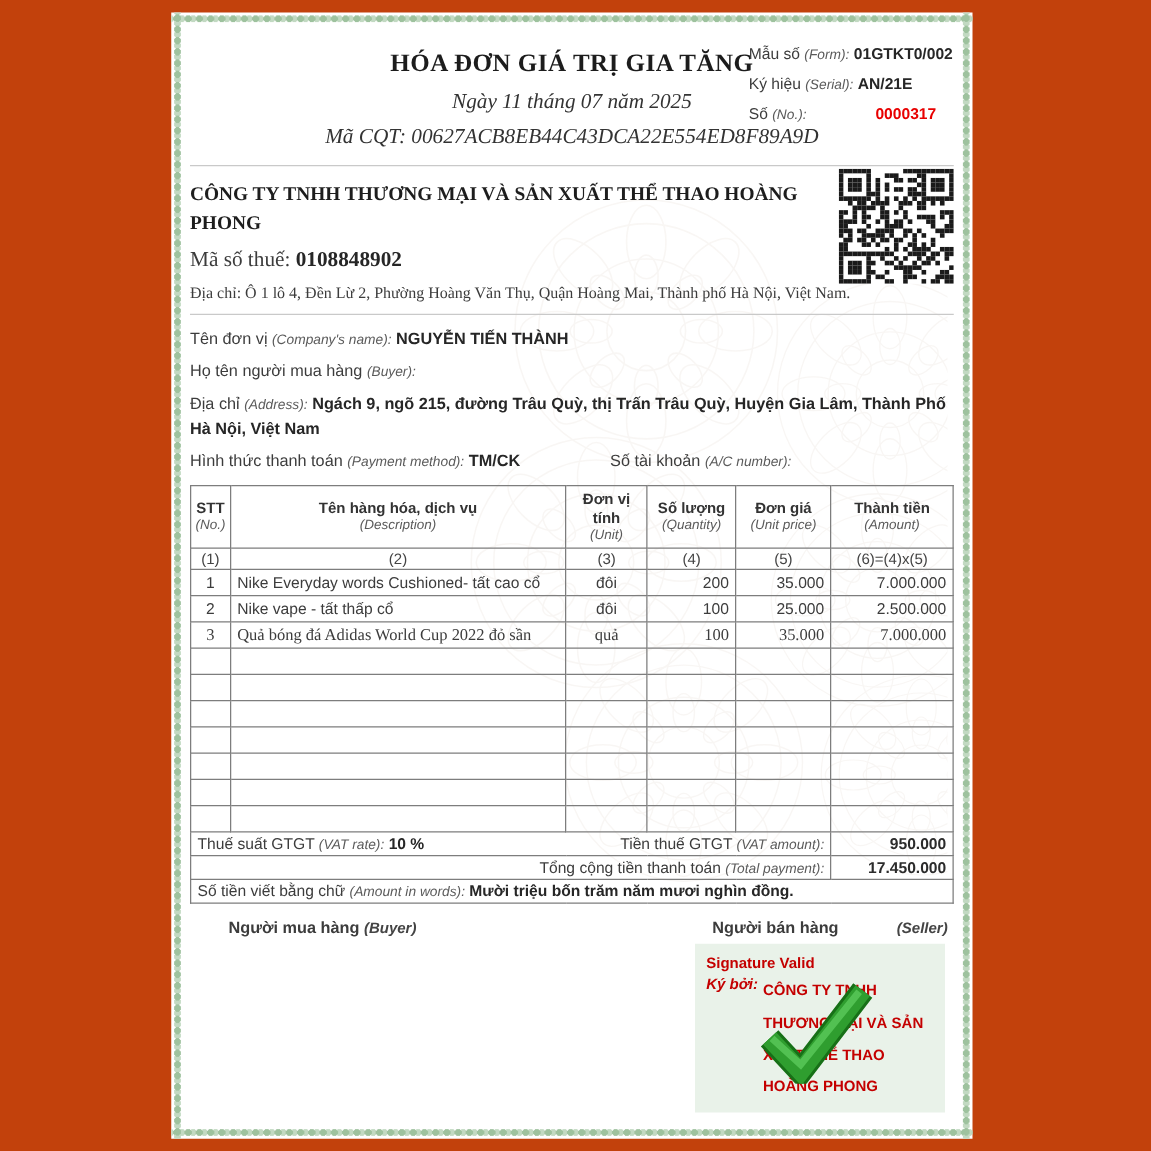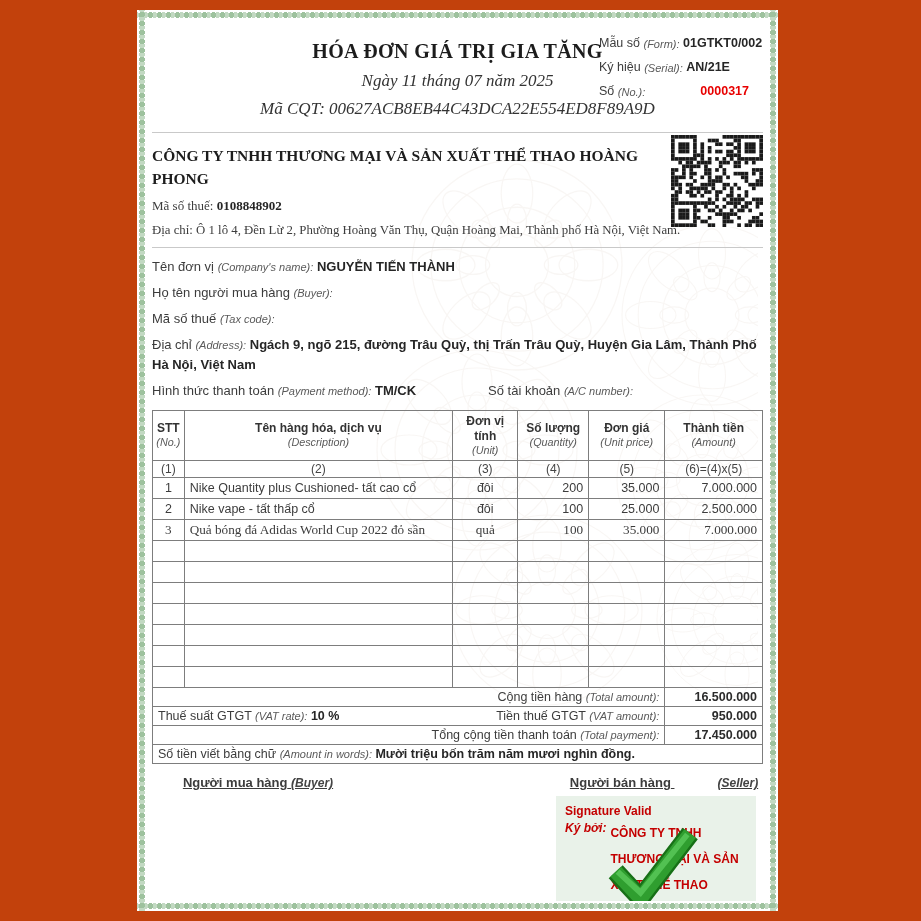--- a/index.html
+++ b/index.html
@@ -41,21 +41,21 @@
   .en { font-style: italic; font-size: 11px; color: #5a5a5a; }
   .b { font-weight: bold; color: #262626; }
   .no-value { color: #e80000; font-weight: bold; margin-left: auto; margin-right: 12px; }
 
   .sep { border-top: 1px solid #c9c9c9; margin-top: 9px; }
 
   
   .company { position: relative; padding: 11px 0 9px 0; min-height: 108px;
              font-family: "Liberation Serif", "DejaVu Serif", serif; }
   .company-name { font-weight: bold; font-size: 15.5px; color: #1d1d1d; width: 508px; line-height: 1.5; }
-  .company-line { font-size: 13px; margin-top: 7px; white-space: nowrap; }
+  .company-line { font-size: 17px; margin-top: 7px; white-space: nowrap; }
   .qr-box { position: absolute; right: 0px; top: 2px; width: 92px; height: 92px; background: #fff; }
 
   
   .buyer { font-size: 13px; padding-top: 3px; }
   .line { margin-top: 6.5px; line-height: 1.5; }
   .pay-line { position: relative; margin-top: 7px; }
   .acct { position: absolute; left: 55%; top: 0; }
 
   
   table { border-collapse: collapse; width: 100%; margin-top: 9px; font-size: 12.5px; table-layout: fixed; }
@@ -66,21 +66,21 @@
   tbody td { height: 21px; }
   .c-center { text-align: center; } .c-left { text-align: left; } .c-right { text-align: right; }
   .serif-row td { font-family: "Liberation Serif", "DejaVu Serif", serif; font-size: 13.2px; }
   .tot-label { text-align: right; }
   .tot-val { text-align: right; font-weight: 600; color: #2b2b2b; }
   .vat-split { display: flex; justify-content: space-between; }
   .words td { text-align: left; }
 
   
   .sig-area { position: relative; height: 140px; margin-top: 11px; font-size: 13px; }
-  .sig-label { position: absolute; top: 0; transform: translateX(-50%); font-weight: bold; white-space: nowrap; text-decoration: underline; }
+  .sig-label { position: absolute; top: 0; transform: translateX(-50%); font-weight: bold; white-space: nowrap; }
   .sig-label .en { font-weight: bold; font-size: 12px; color: #444; }
   .buyer-pos { left: 106px; } .seller-pos { left: 512px; }
   .sig-box { position: absolute; left: 404px; top: 21px; width: 200px; min-height: 118px;
              background: #e9f2e9; padding: 8px 9px 7px 9px; color: #c40000; font-size: 12px; }
   .sig-valid { font-weight: bold; }
   .ky-row { display: flex; margin-top: 3px; }
   .ky-lbl { font-style: italic; font-weight: bold; margin-right: 4px; white-space: nowrap; }
   .ky-val { font-weight: bold; line-height: 2.15; }
   .check-icon-wrap { position: absolute; left: 48px; top: 26px; width: 96px; height: 86px; z-index: 2; }
 </style>
@@ -495,25 +495,20 @@
             <span>Tên đơn vị</span>
             <span class="en">(Company's name):</span>
             <span class="b">NGUYỄN TIẾN THÀNH</span>
           </div>
           <div class="line">
             <span>Họ tên người mua hàng</span>
             <span class="en">(Buyer):</span>
             <span class="b"></span>
           </div>
           <div class="line">
-            <span>Mã số thuế</span>
-            <span class="en">(Tax code):</span>
-            <span class="b"></span>
-          </div>
-          <div class="line">
             <span>Địa chỉ</span>
             <span class="en">(Address):</span>
             <span class="b">Ngách 9, ngõ 215, đường Trâu Quỳ, thị Trấn Trâu Quỳ, Huyện Gia Lâm, Thành Phố Hà Nội, Việt Nam</span>
           </div>
           <div class="line pay-line">
             <span>Hình thức thanh toán</span>
             <span class="en">(Payment method):</span>
             <span class="b">TM/CK</span>
             <span class="acct">
               <span>Số tài khoản</span>
@@ -546,21 +541,21 @@
               <td>(2)</td>
               <td>(3)</td>
               <td>(4)</td>
               <td>(5)</td>
               <td>(6)=(4)x(5)</td>
             </tr>
           </thead>
           <tbody>
               <tr>
                 <td class="c-center">1</td>
-                <td class="c-left">Nike Quantity plus Cushioned- tất cao cổ</td>
+                <td class="c-left">Nike Everyday words Cushioned- tất cao cổ</td>
                 <td class="c-center">đôi</td>
                 <td class="c-right">200</td>
                 <td class="c-right">35.000</td>
                 <td class="c-right">7.000.000</td>
               </tr>
               <tr>
                 <td class="c-center">2</td>
                 <td class="c-left">Nike vape - tất thấp cổ</td>
                 <td class="c-center">đôi</td>
                 <td class="c-right">100</td>
@@ -626,27 +621,20 @@
               <tr>
                 <td>&nbsp;</td>
                 <td>&nbsp;</td>
                 <td>&nbsp;</td>
                 <td>&nbsp;</td>
                 <td>&nbsp;</td>
                 <td>&nbsp;</td>
               </tr>
             </tbody>
           <tfoot>
-            <tr>
-              <td colspan="5" class="tot-label">
-                <span>Cộng tiền hàng</span>
-                <span class="en">(Total amount):</span>
-              </td>
-              <td class="tot-val">16.500.000</td>
-            </tr>
             <tr>
               <td colspan="5">
                 <div class="vat-split">
                   <span>
                     <span>Thuế suất GTGT</span>
                     <span class="en">(VAT rate):</span>
                     <span class="b">10 %</span>
                   </span>
                   <span>
                     <span>Tiền thuế GTGT</span>

